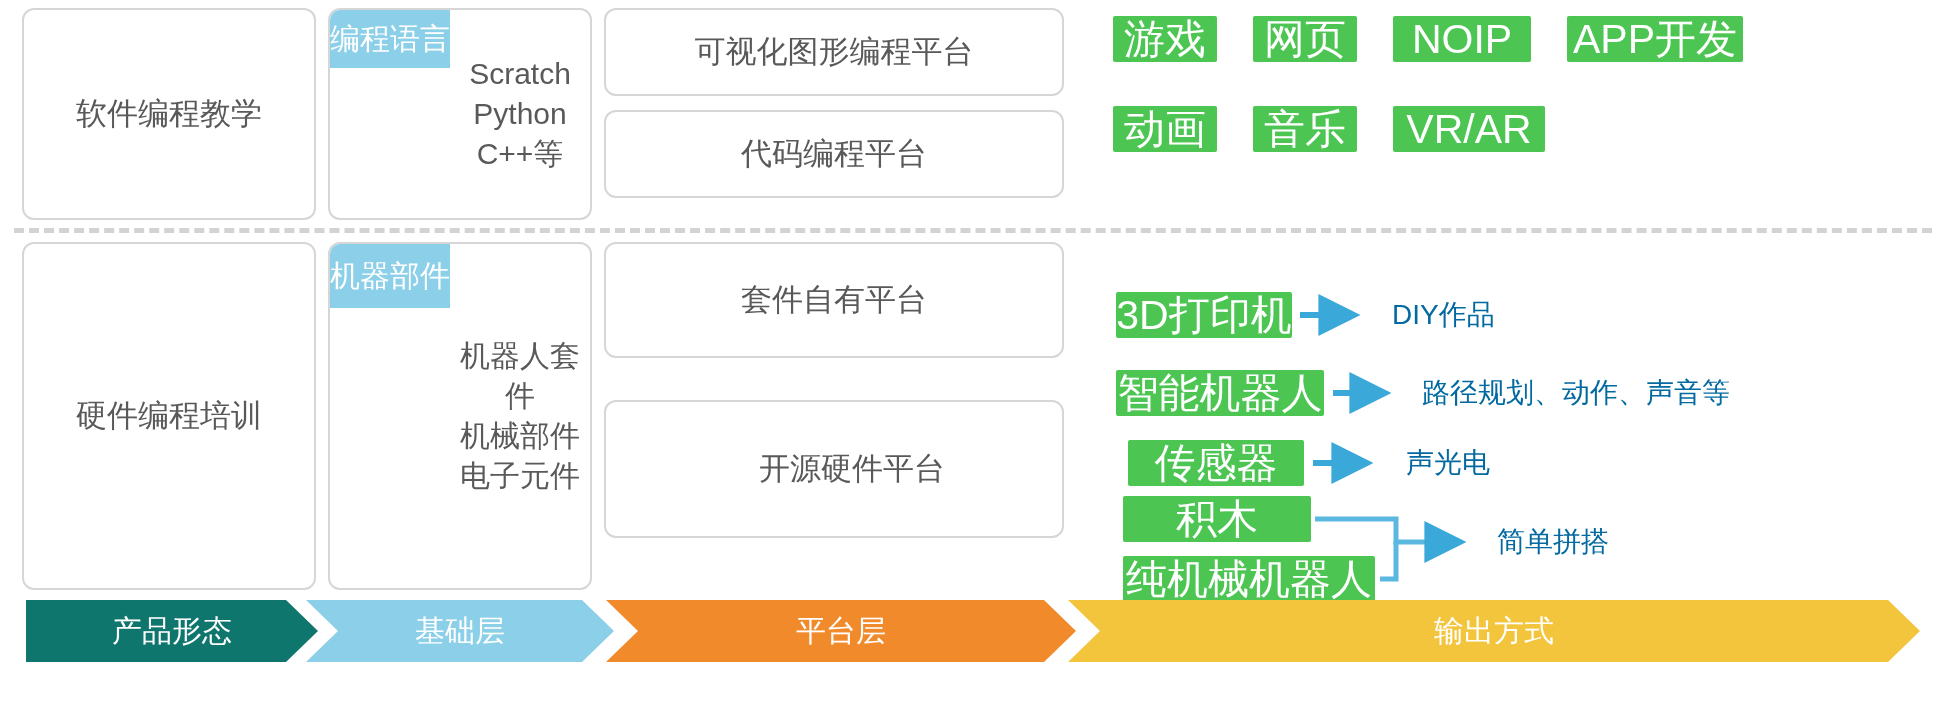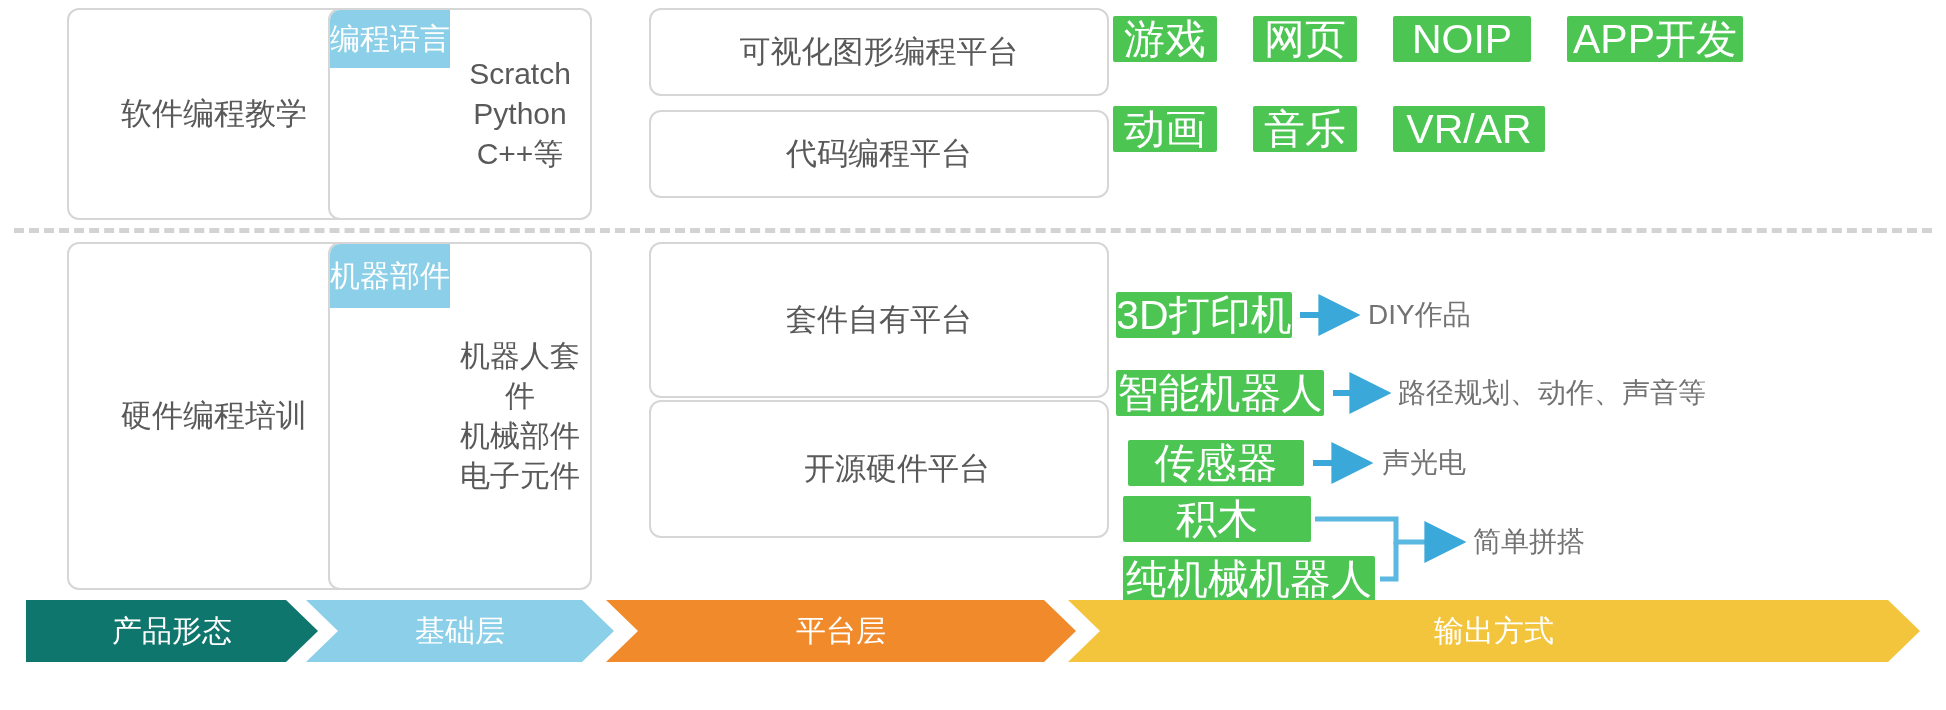--- a/index.html
+++ b/index.html
@@ -29,21 +29,20 @@
     background: #ffffff;
     border: 2px solid #d6d6d6;
     border-radius: 12px;
     display: flex;
     align-items: center;
     justify-content: center;
     text-align: center;
     color: #595959;
     font-size: 30px;
     line-height: 1.25;
-    margin-left: 45px;
   }
 
   
   .col-product {
     left: 22px;
     width: 294px;
     font-size: 31px;
   }
   .row1 { top: 8px; height: 212px; }
   .row2 { top: 242px; height: 348px; }
@@ -87,21 +86,21 @@
   .base-2 .head { height: 64px; }
 
   
   .col-platform {
     left: 604px;
     width: 460px;
     font-size: 31px;
   }
   .p1 { top: 8px;  height: 88px; }
   .p2 { top: 110px; height: 88px; }
-  .p3 { top: 242px; height: 156px; }
+  .p3 { top: 242px; height: 116px; }
   .p4 { top: 400px; height: 138px; padding-left: 36px; }
 
   
   .tag {
     position: absolute;
     box-sizing: border-box;
     background: #4cc552;
     color: #ffffff;
     font-size: 41px;
     display: flex;
@@ -110,25 +109,26 @@
     padding: 0 14px;
     white-space: nowrap;
     height: 46px;
     border-radius: 2px;
   }
 
   
   .note {
     position: absolute;
     font-size: 26px;
-    color: #737373;
+    color: #0369a1;
     white-space: nowrap;
     display: flex;
     align-items: center;
     height: 34px;
+    margin-left: 24px;
   }
   .note.big { font-size: 28px; }
 
   
   .divider {
     position: absolute;
     left: 14px;
     top: 228px;
     width: 1918px;
     height: 0;

